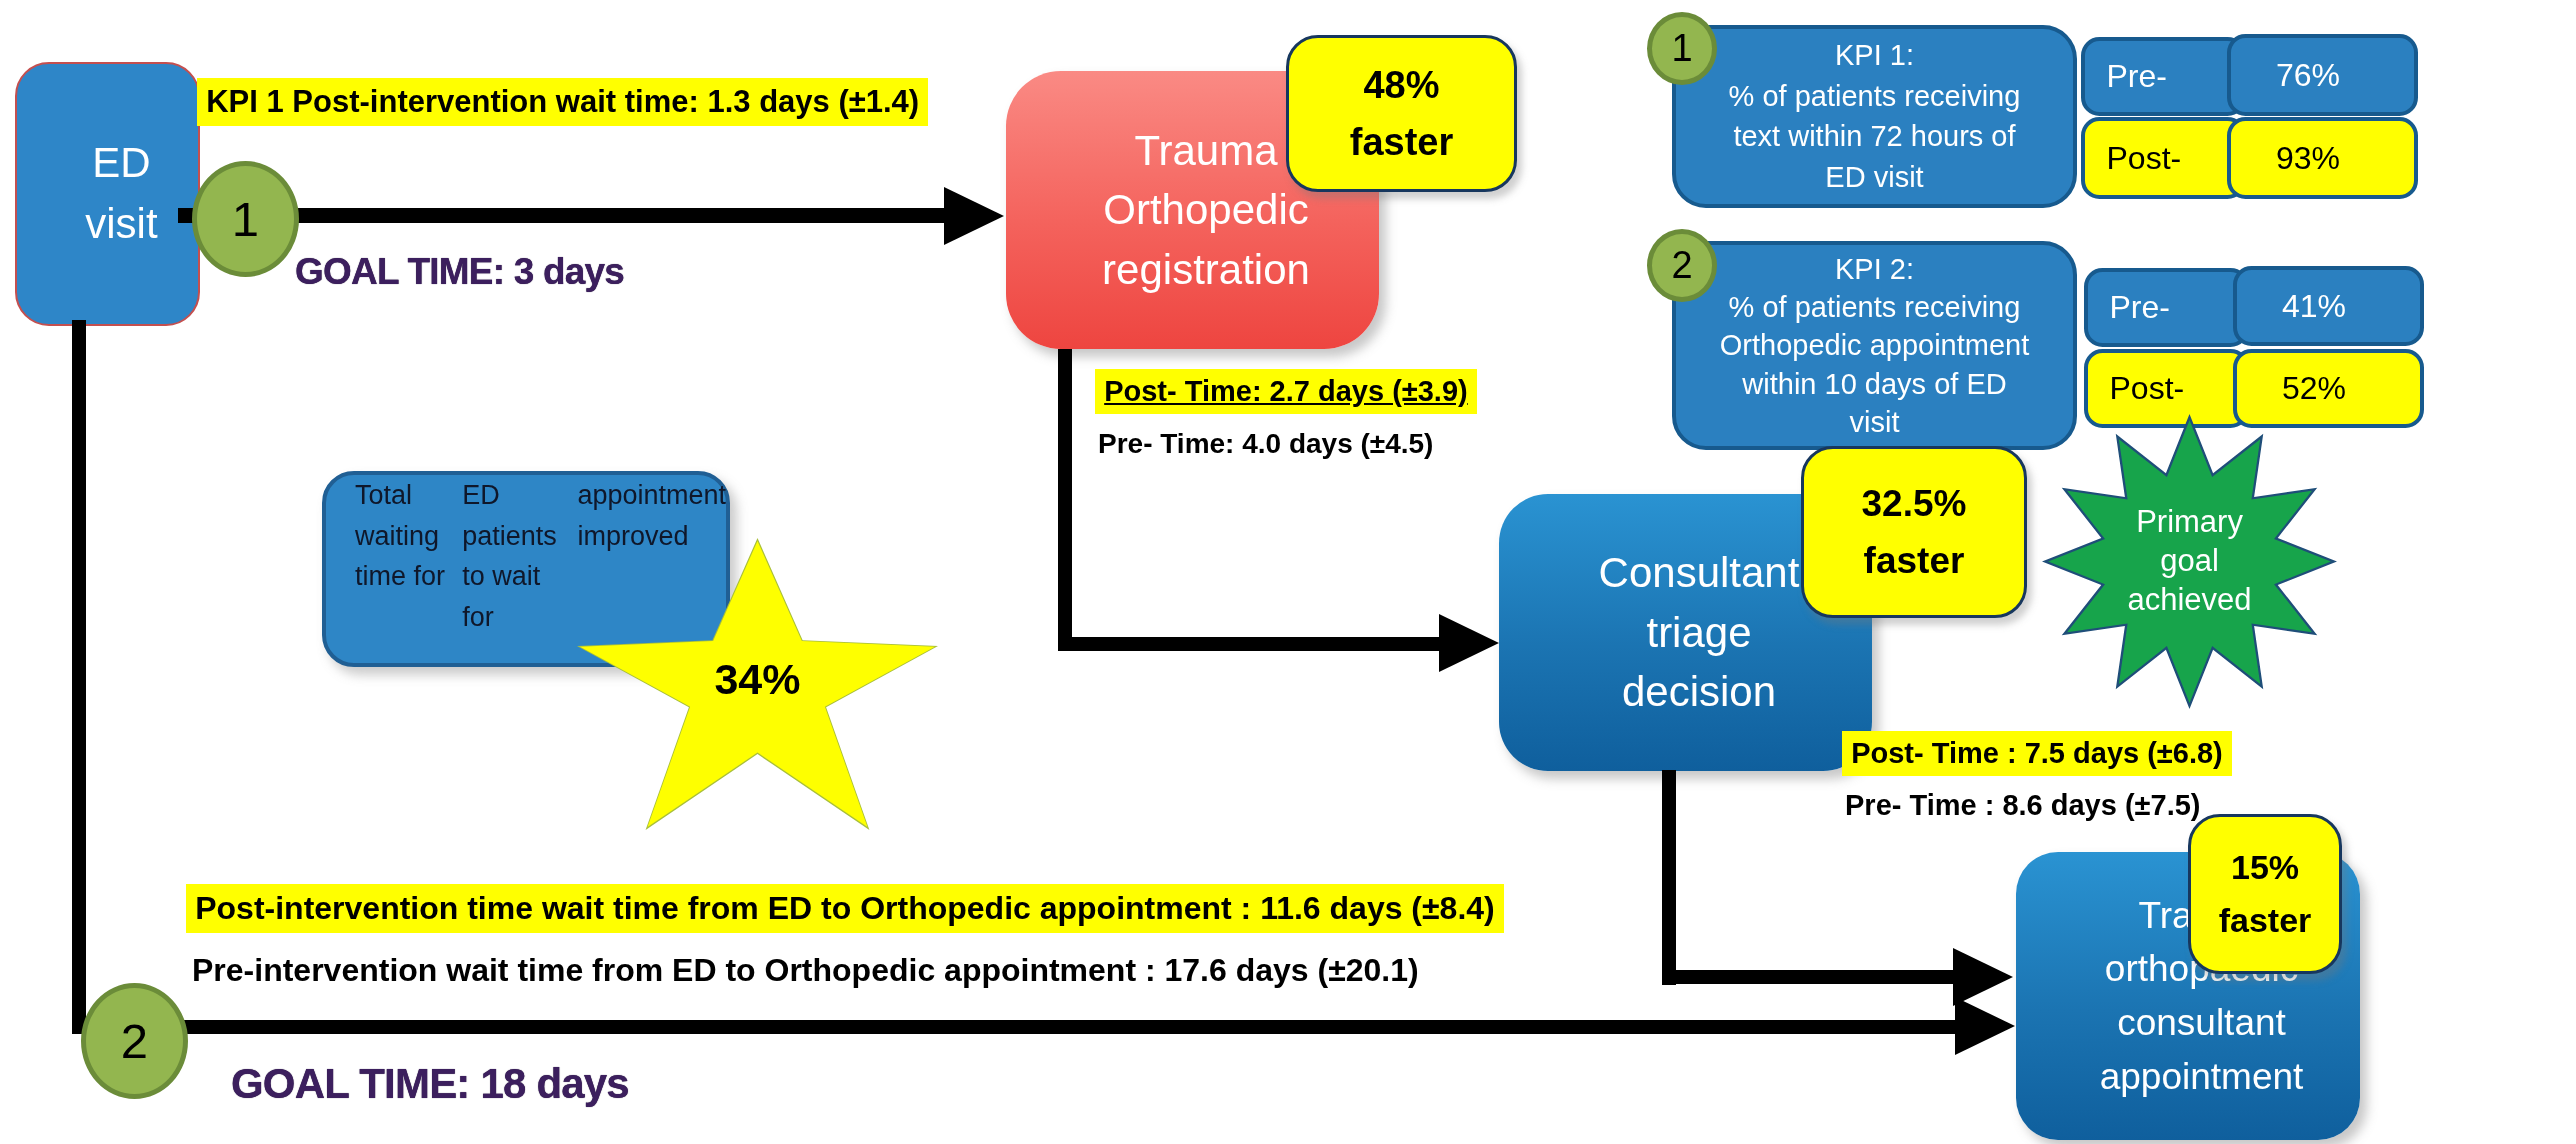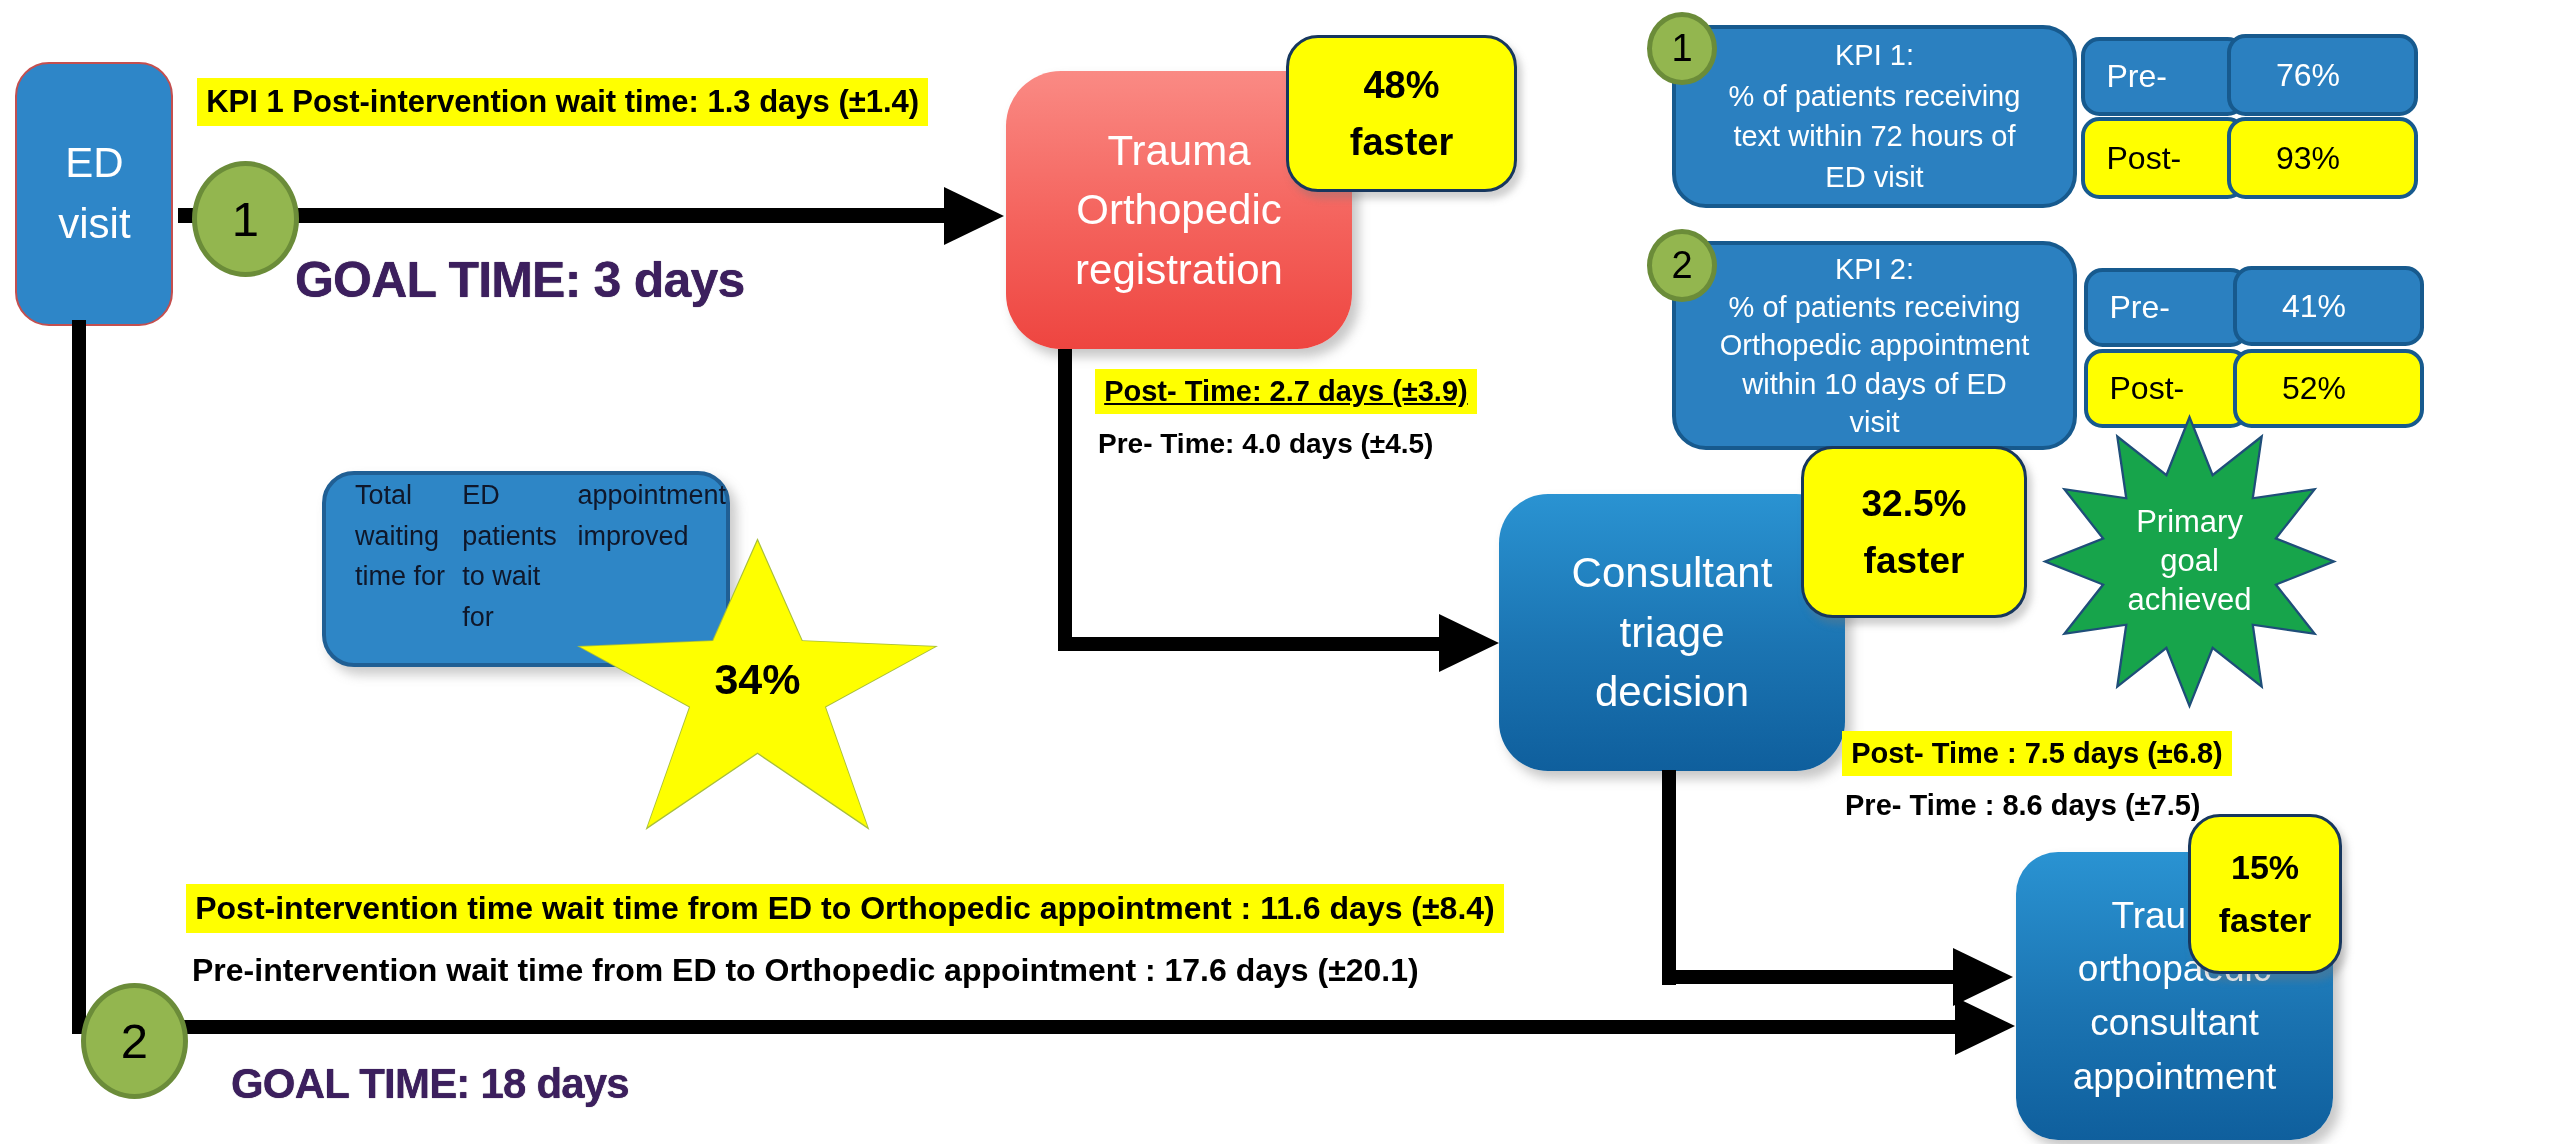--- a/index.html
+++ b/index.html
@@ -4,21 +4,21 @@
 <style>
   html,body{margin:0;padding:0;background:#ffffff;}
   .canvas{
     position:relative;width:2576px;height:1144px;background:#ffffff;overflow:hidden;
     font-family:"Liberation Sans",sans-serif;color:#000;
   }
   .abs{position:absolute;}
 
   
   .node{display:flex;flex-direction:column;align-items:center;justify-content:center;
-        text-align:center;color:#fff;box-shadow:6.2px 7.7px 10.8px rgba(110,110,110,.38);}
+        text-align:center;color:#fff;box-shadow:6.2px 7.7px 10.8px rgba(110,110,110,.38);padding-left:27px;}
   .node-ed{left:15.4px;top:62px;width:154px;height:260px;border-radius:34px;
            background:#2e86c8;border:2.3px solid #c44f4f;font-size:42px;line-height:1.45;box-shadow:none;}
   .node-red{left:1006px;top:71px;width:346px;height:278px;border-radius:55px;
             background:linear-gradient(180deg,#fa8a84 0%,#f4625c 55%,#ee4540 100%);
             font-size:42px;line-height:1.42;}
   .node-triage{left:1499px;top:494px;width:346px;height:277px;border-radius:49px;
             background:linear-gradient(180deg,#2a93d2 0%,#1b74b2 55%,#0f5f9d 100%);
             font-size:42px;line-height:1.42;}
   .node-appt{left:2016px;top:852px;width:317px;height:288px;border-radius:42px;
             background:linear-gradient(180deg,#2a93d2 0%,#1b74b2 55%,#0f5f9d 100%);
@@ -107,21 +107,21 @@
 
   <div class="abs node node-ed">
     <div>ED</div>
     <div>visit</div>
   </div>
 
   <div class="abs hl" style="left:197px;top:78px;font-size:31px;">KPI 1 Post-intervention wait time: 1.3 days (±1.4)</div>
   <div class="abs gcircle gc-big" style="left:192px;top:161px;">
     <span>1</span>
   </div>
-  <div class="abs goal" style="left:295px;top:251px;font-size:50px;">GOAL TIME: 3 days</div>
+  <div class="abs goal" style="left:295px;top:251px;font-size:37px;">GOAL TIME: 3 days</div>
 
   <div class="abs node node-red">
     <div>Trauma</div>
     <div>Orthopedic</div>
     <div>registration</div>
   </div>
   <div class="abs badge badge-48">
     <div>48%</div>
     <div>faster</div>
   </div>

